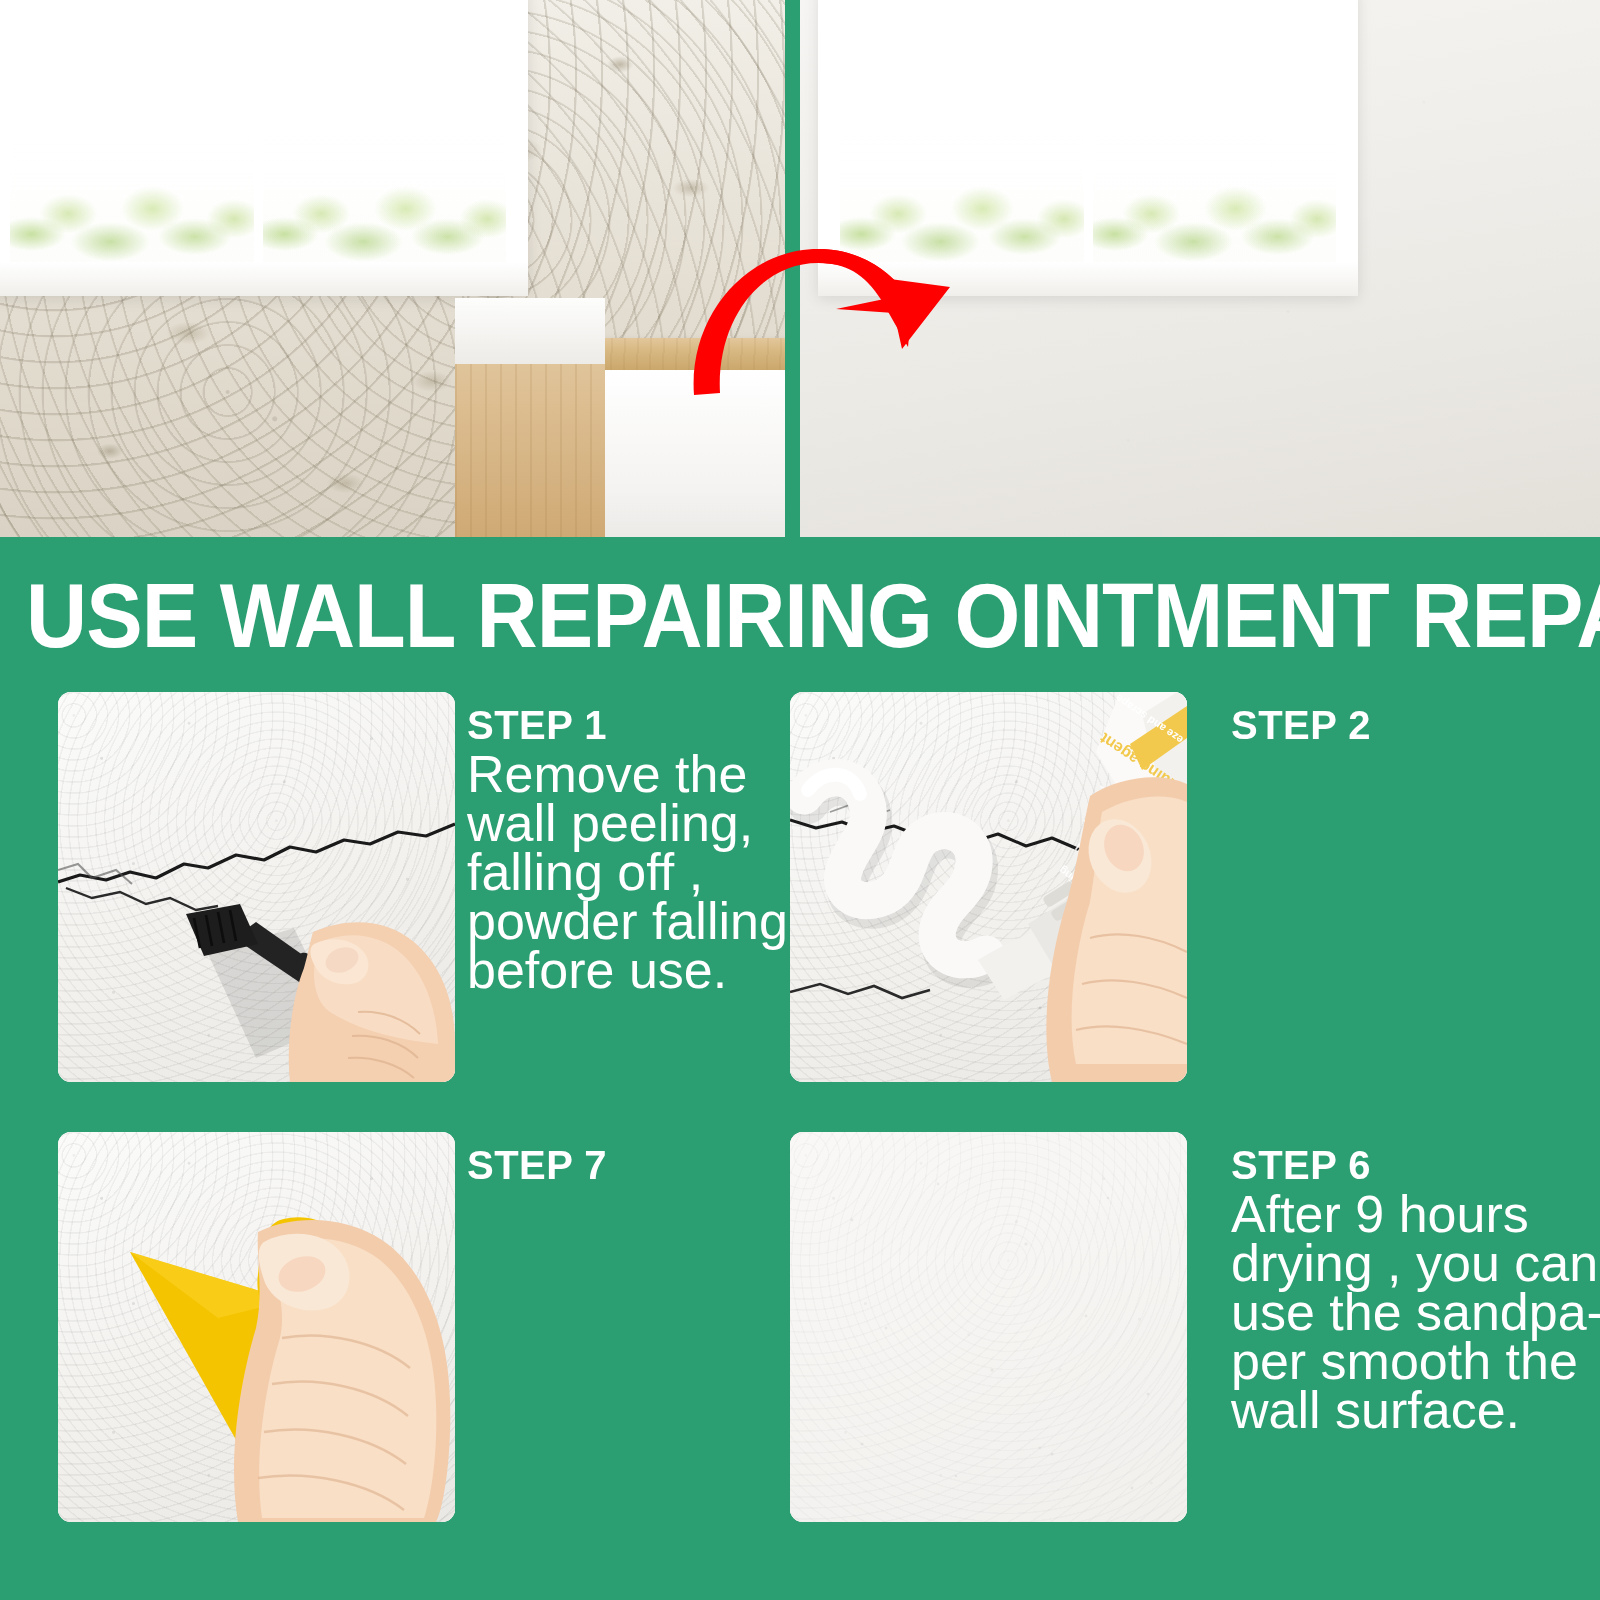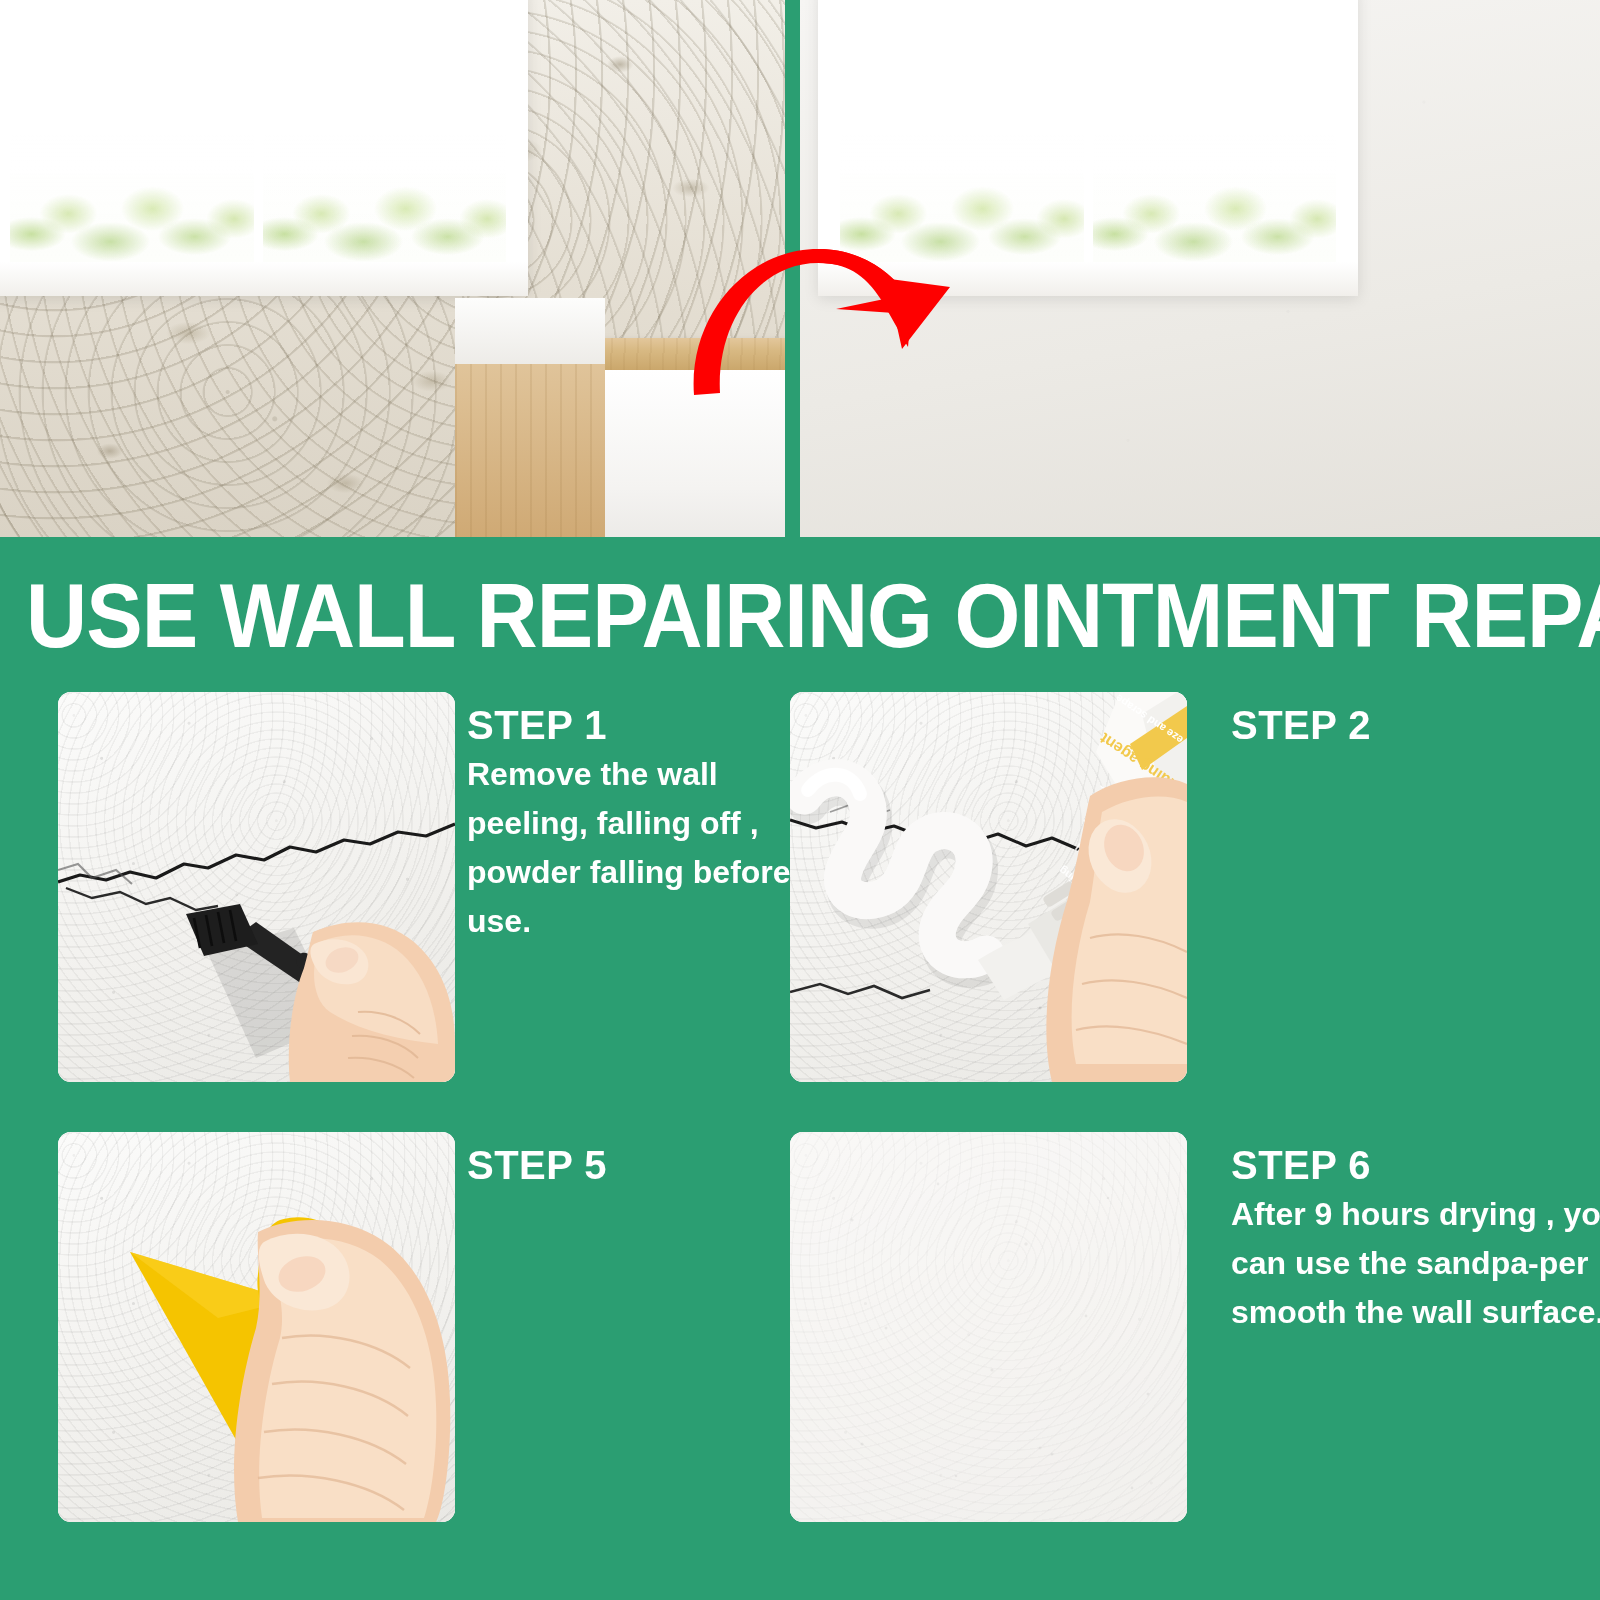--- a/index.html
+++ b/index.html
@@ -116,21 +116,21 @@
     transform:scaleX(.94);transform-origin:left center;
   }
 
   
   .steps{position:absolute;left:0;top:680px;width:1600px;height:920px;}
   .step{position:absolute;}
   .step-photo{position:absolute;left:0;top:0;width:397px;height:390px;
     border-radius:13px;overflow:hidden;background:#f2f1ef;}
   .step-text{position:absolute;left:409px;top:8px;width:330px;color:#fff;}
   .step-label{font-size:40px;font-weight:700;line-height:50px;letter-spacing:.5px;}
-  .step-desc{font-size:32px;font-weight:700;line-height:49px;}
+  .step-desc{font-size:52px;font-weight:400;line-height:49px;}
 
   .s1{left:58px;top:12px;}
   .s2{left:790px;top:12px;}
   .s3{left:58px;top:452px;}
   .s4{left:790px;top:452px;}
   .s2 .step-text,.s4 .step-text{width:390px;margin-left:32px;}
 
   
   .crackwall{position:absolute;inset:0;
     background:#f3f2f0;
@@ -354,21 +354,21 @@
           <ellipse cx="244" cy="142" rx="24" ry="17" transform="rotate(-18 244 142)" fill="#f7d7c0"></ellipse>
           <g stroke="#e2b795" stroke-width="2.4" fill="none" opacity=".7">
             <path d="M224,206 C268,198 320,210 352,236"></path>
             <path d="M214,252 C260,244 316,256 350,284"></path>
             <path d="M206,300 C254,292 312,304 348,332"></path>
             <path d="M200,346 C250,338 310,350 346,378"></path>
           </g>
         </svg>
       </div>
       <div class="step-text">
-        <div class="step-label">STEP 5</div>
+        <div class="step-label">STEP 7</div>
       </div>
     </div>
 
     <div class="step s4">
       <div class="step-photo">
         <div class="crackwall"></div>
         <svg class="svgfill" viewBox="0 0 397 390" preserveAspectRatio="none">
           <rect x="0" y="0" width="397" height="390" fill="#f7f6f4" opacity=".55"></rect>
           <g fill="#000" opacity=".05">
             <circle cx="62" cy="88" r="1.6"></circle>

